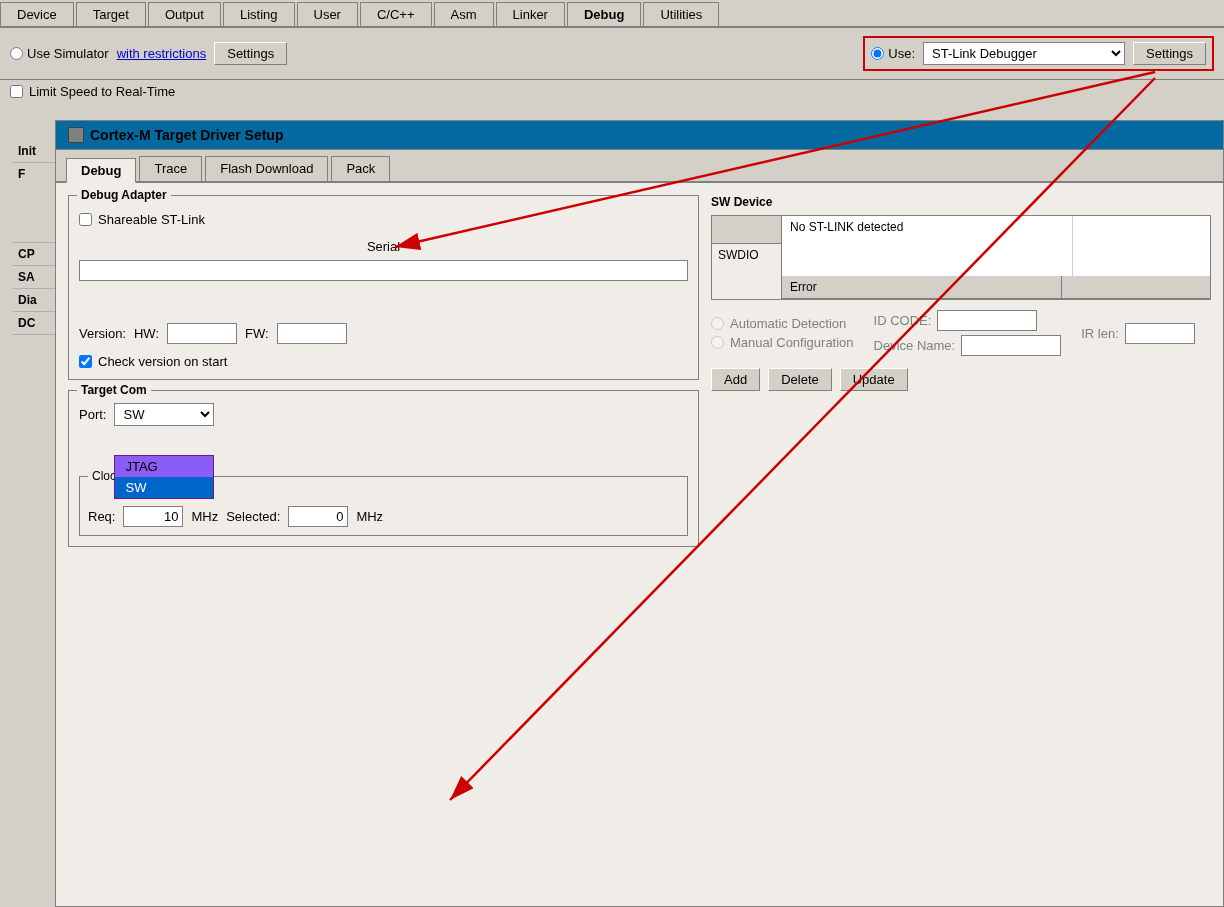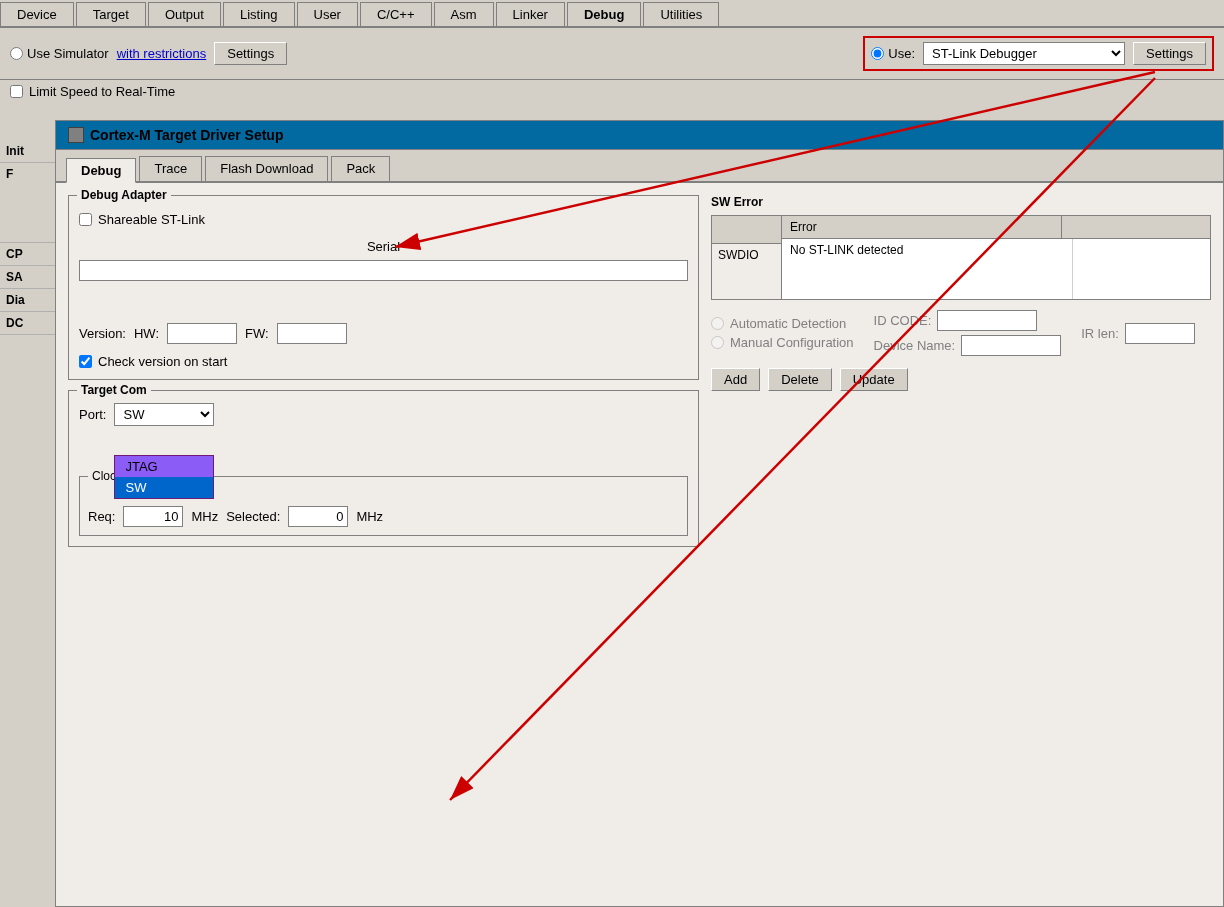--- a/index.html
+++ b/index.html
@@ -318,21 +318,21 @@
       border: 1px solid #808080;
       background: white;
       padding: 2px 4px;
       text-align: right;
       font-size: 13px;
     }
 
     
     .side-panel {
       position: absolute;
-      left: 0;
+      left: 12px;
       top: 140px;
       width: 56px;
       background: #d4d0c8;
     }
     .side-entry {
       padding: 4px 2px 4px 6px;
       font-size: 12px;
       font-weight: bold;
       border-bottom: 1px solid #b0b0b0;
     }
@@ -464,37 +464,37 @@
             <span>Selected:</span>
             <input type="text" class="freq-input input-number" value="0" style="">
             <span>MHz</span>
           </div>
         </div>
       </div>
     </div>
 
     <div class="right-panel">
       <div class="sw-device-container">
-        <div class="sw-device-title">SW Error</div>
+        <div class="sw-device-title">SW Device</div>
 
         <div style="display:flex; border:1px solid #808080;">
 
           <div style="width:70px; border-right:1px solid #808080;">
             <div style="height:28px; border-bottom:1px solid #808080; background:#d4d0c8;"></div>
             <div style="padding:4px 6px; font-size:12px;">SWDIO</div>
           </div>
 
           <div style="flex:1;">
+            <div style="display:flex; min-height:60px;">
+              <div style="flex:2; padding:4px 8px; border-right:1px solid #d0d0d0; font-size:12px; background:white;" class="no-stlink-cell">No ST-LINK detected</div>
+              <div style="flex:1; background:white;"></div>
+            </div>
             <div style="display:flex;">
               <div style="flex:2; padding:4px 8px; background:#d4d0c8; border-bottom:1px solid #808080; border-right:1px solid #808080; font-size:12px;">Error</div>
               <div style="flex:1; padding:4px 8px; background:#d4d0c8; border-bottom:1px solid #808080; font-size:12px;"></div>
-            </div>
-            <div style="display:flex; min-height:60px;">
-              <div style="flex:2; padding:4px 8px; border-right:1px solid #d0d0d0; font-size:12px; background:white;" class="no-stlink-cell">No ST-LINK detected</div>
-              <div style="flex:1; background:white;"></div>
             </div>
           </div>
         </div>
 
         <div style="margin-top:10px; display:flex; gap:20px; align-items:center;">
           <div>
             <div class="radio-row">
               <input type="radio" name="detection" disabled="" style="">
               <span class="grayed">Automatic Detection</span>
             </div>

